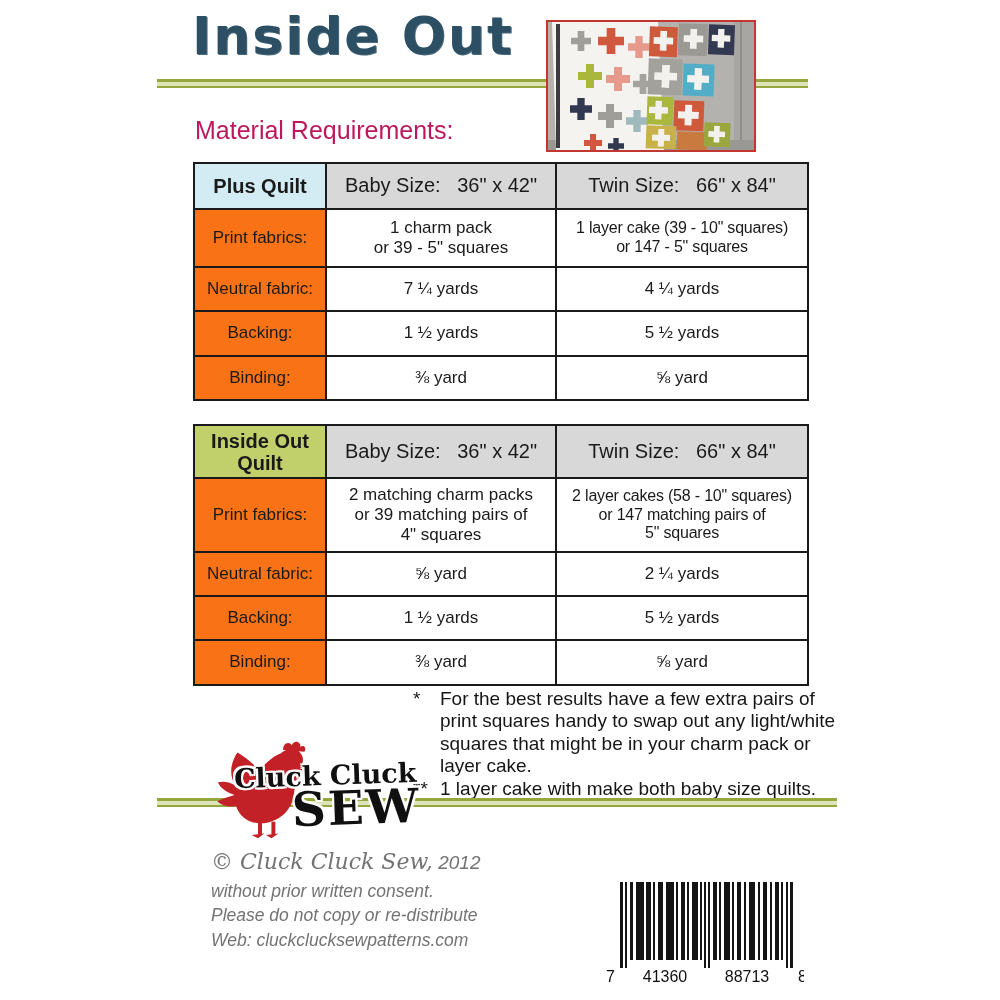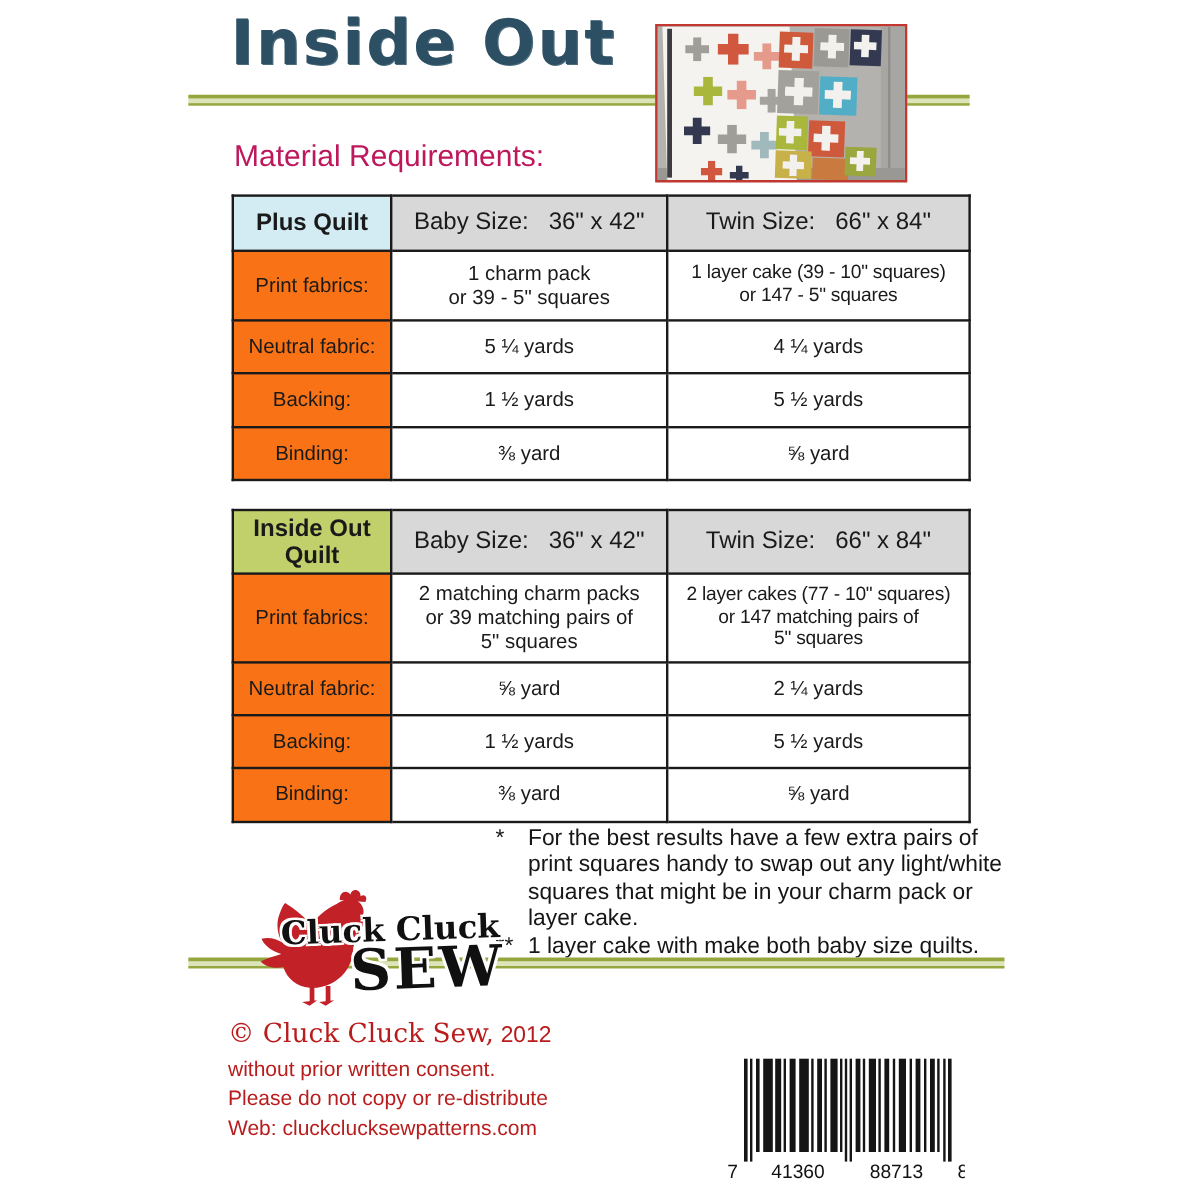--- a/index.html
+++ b/index.html
@@ -45,21 +45,21 @@
   
   .logo { left:188px; top:720px; width:235px; height:132px; z-index:2; }
   .logo .chicken { position:absolute; left:26px; top:10px; width:118px; height:118px; }
   .halo { text-shadow:-2px 0 0 #fff, 2px 0 0 #fff, 0 -2px 0 #fff, 0 2px 0 #fff, -2px -2px 0 #fff, 2px 2px 0 #fff, -2px 2px 0 #fff, 2px -2px 0 #fff; }
   .logo-line1 { position:absolute; left:46px; top:40px; font-family:"DejaVu Serif","Liberation Serif",serif;
                 font-weight:700; font-size:27px; color:#101010; transform:rotate(-2deg); white-space:nowrap; }
   .logo-line2 { position:absolute; left:104px; top:60px; font-family:"DejaVu Serif","Liberation Serif",serif;
                 font-weight:700; font-size:47px; letter-spacing:2px; color:#101010; transform:rotate(-2deg); }
 
   
-  .footer { left:190px; top:850px; font-size:17.5px; line-height:24.5px; color:#b91c1c; z-index:2; }
+  .footer { left:211px; top:850px; font-size:17.5px; line-height:24.5px; color:#737373; z-index:2;font-style:italic; }
   .footer .copyline { font-size:20px; margin-bottom:3px; }
   .footer .copyname { font-family:"DejaVu Serif","Liberation Serif",serif; font-size:22px; }
   .footer .copyyear { font-size:19px; }
 
   
   .barcode { left:604px; top:882px; width:200px; height:104px; z-index:2; }
   .barcode text { font-family:"Liberation Sans",sans-serif; font-size:16px; fill:#111; }
 </style>
 </head>
 <body>
@@ -136,21 +136,21 @@
     </tr>
     <tr class="r0">
       <td class="cell-label">Print fabrics:</td>
       <td>1 charm pack
 or 39 - 5" squares</td>
       <td class="long">1 layer cake (39 - 10" squares)
 or 147 - 5" squares</td>
     </tr>
     <tr class="r1">
       <td class="cell-label">Neutral fabric:</td>
-      <td>5 ¼ yards</td>
+      <td>7 ¼ yards</td>
       <td>4 ¼ yards</td>
     </tr>
     <tr class="r2">
       <td class="cell-label">Backing:</td>
       <td>1 ½ yards</td>
       <td>5 ½ yards</td>
     </tr>
     <tr class="r3">
       <td class="cell-label">Binding:</td>
       <td>⅜ yard</td>
@@ -169,22 +169,22 @@
         <tr class="rh">
       <td class="cell-quilt">Inside Out
 Quilt</td>
       <td class="cell-size">Baby Size:&nbsp;&nbsp;&nbsp;36" x 42"</td>
       <td class="cell-size">Twin Size:&nbsp;&nbsp;&nbsp;66" x 84"</td>
     </tr>
     <tr class="r0">
       <td class="cell-label">Print fabrics:</td>
       <td>2 matching charm packs
 or 39 matching pairs of
-5" squares</td>
-      <td class="long">2 layer cakes (77 - 10" squares)
+4" squares</td>
+      <td class="long">2 layer cakes (58 - 10" squares)
 or 147 matching pairs of
 5" squares</td>
     </tr>
     <tr class="r1">
       <td class="cell-label">Neutral fabric:</td>
       <td>⅝ yard</td>
       <td>2 ¼ yards</td>
     </tr>
     <tr class="r2">
       <td class="cell-label">Backing:</td>

